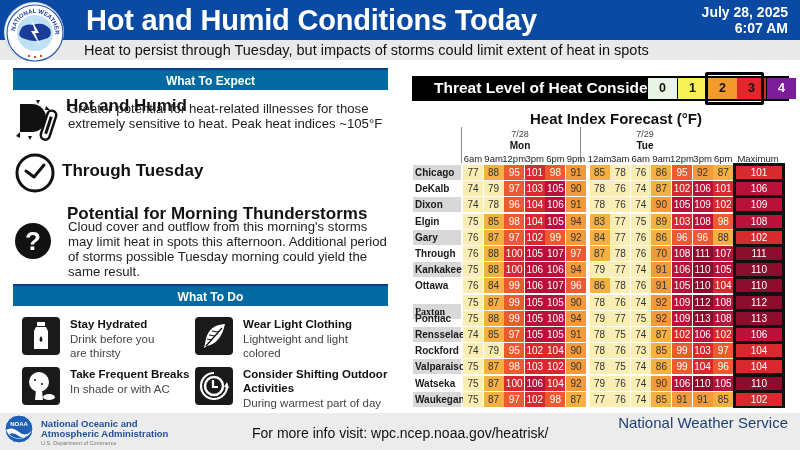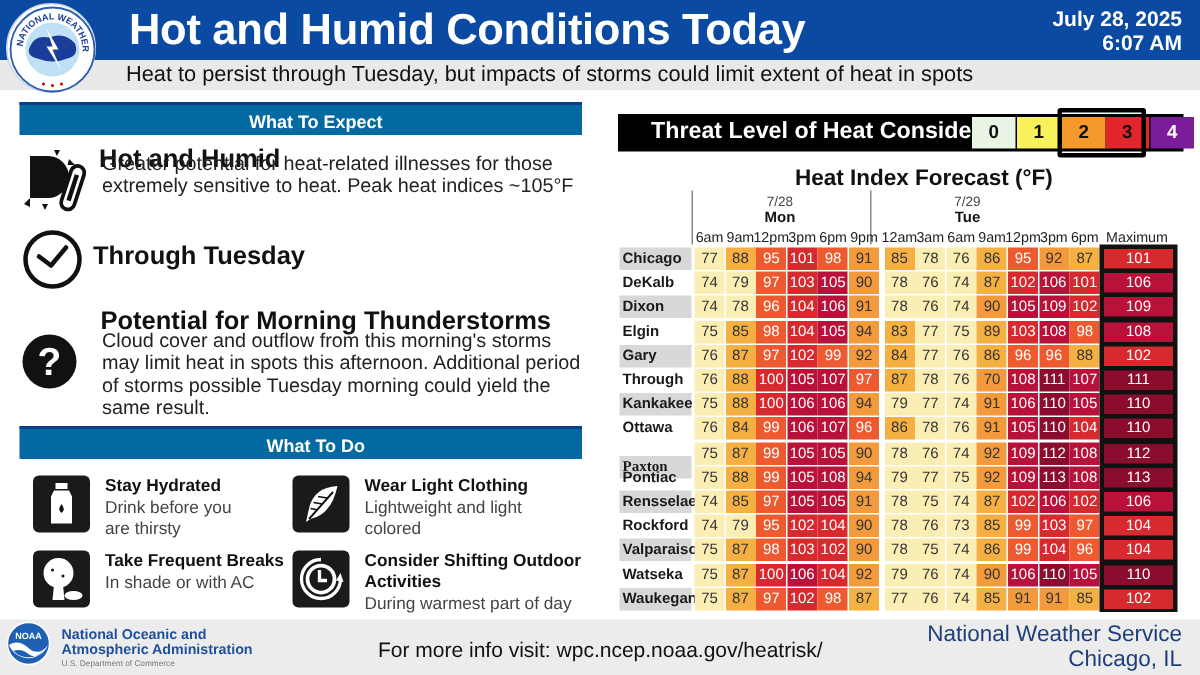--- a/index.html
+++ b/index.html
@@ -455,14 +455,13 @@
   </svg>
 </div>
 <div class="noaa-text1">
   <div>National Oceanic and</div>
   <div>Atmospheric Administration</div>
 </div>
 <div class="noaa-text2">U.S. Department of Commerce</div>
 <div class="footer-link">For more info visit: wpc.ncep.noaa.gov/heatrisk/</div>
 <div class="footer-office">
   <div>National Weather Service</div>
-  <div>Chicago, IL</div>
 </div>
 
 </body></html>

